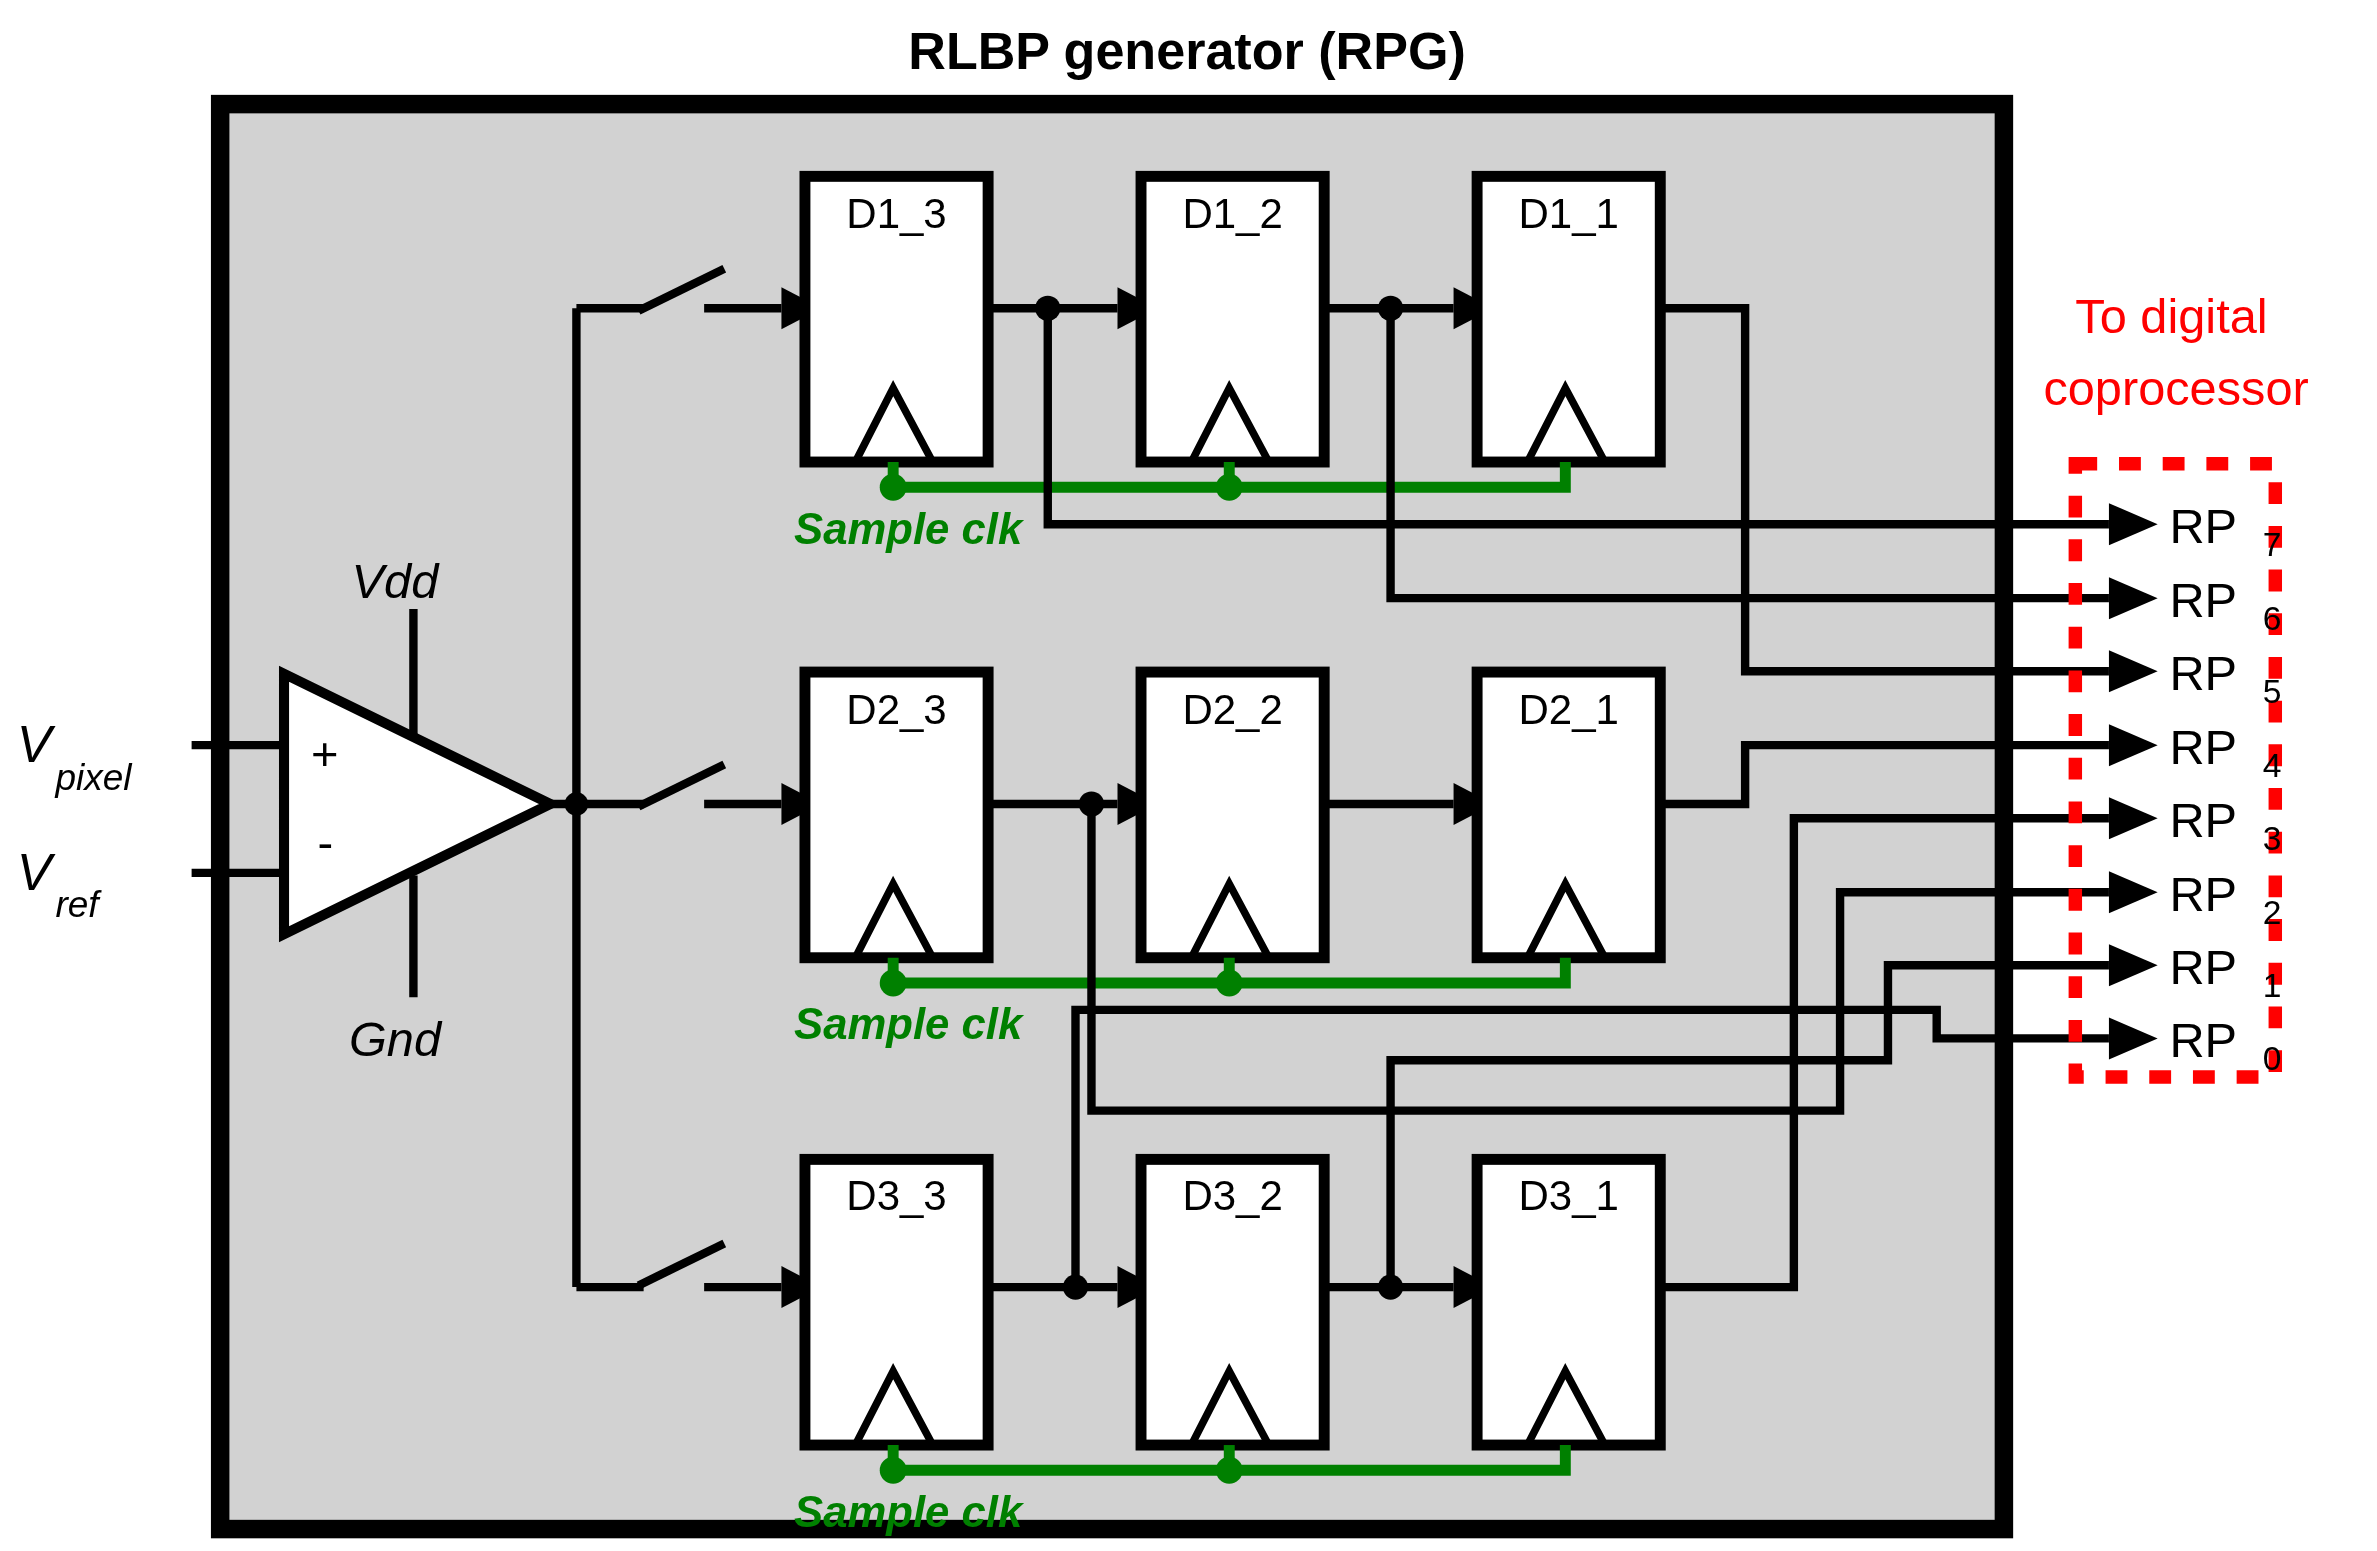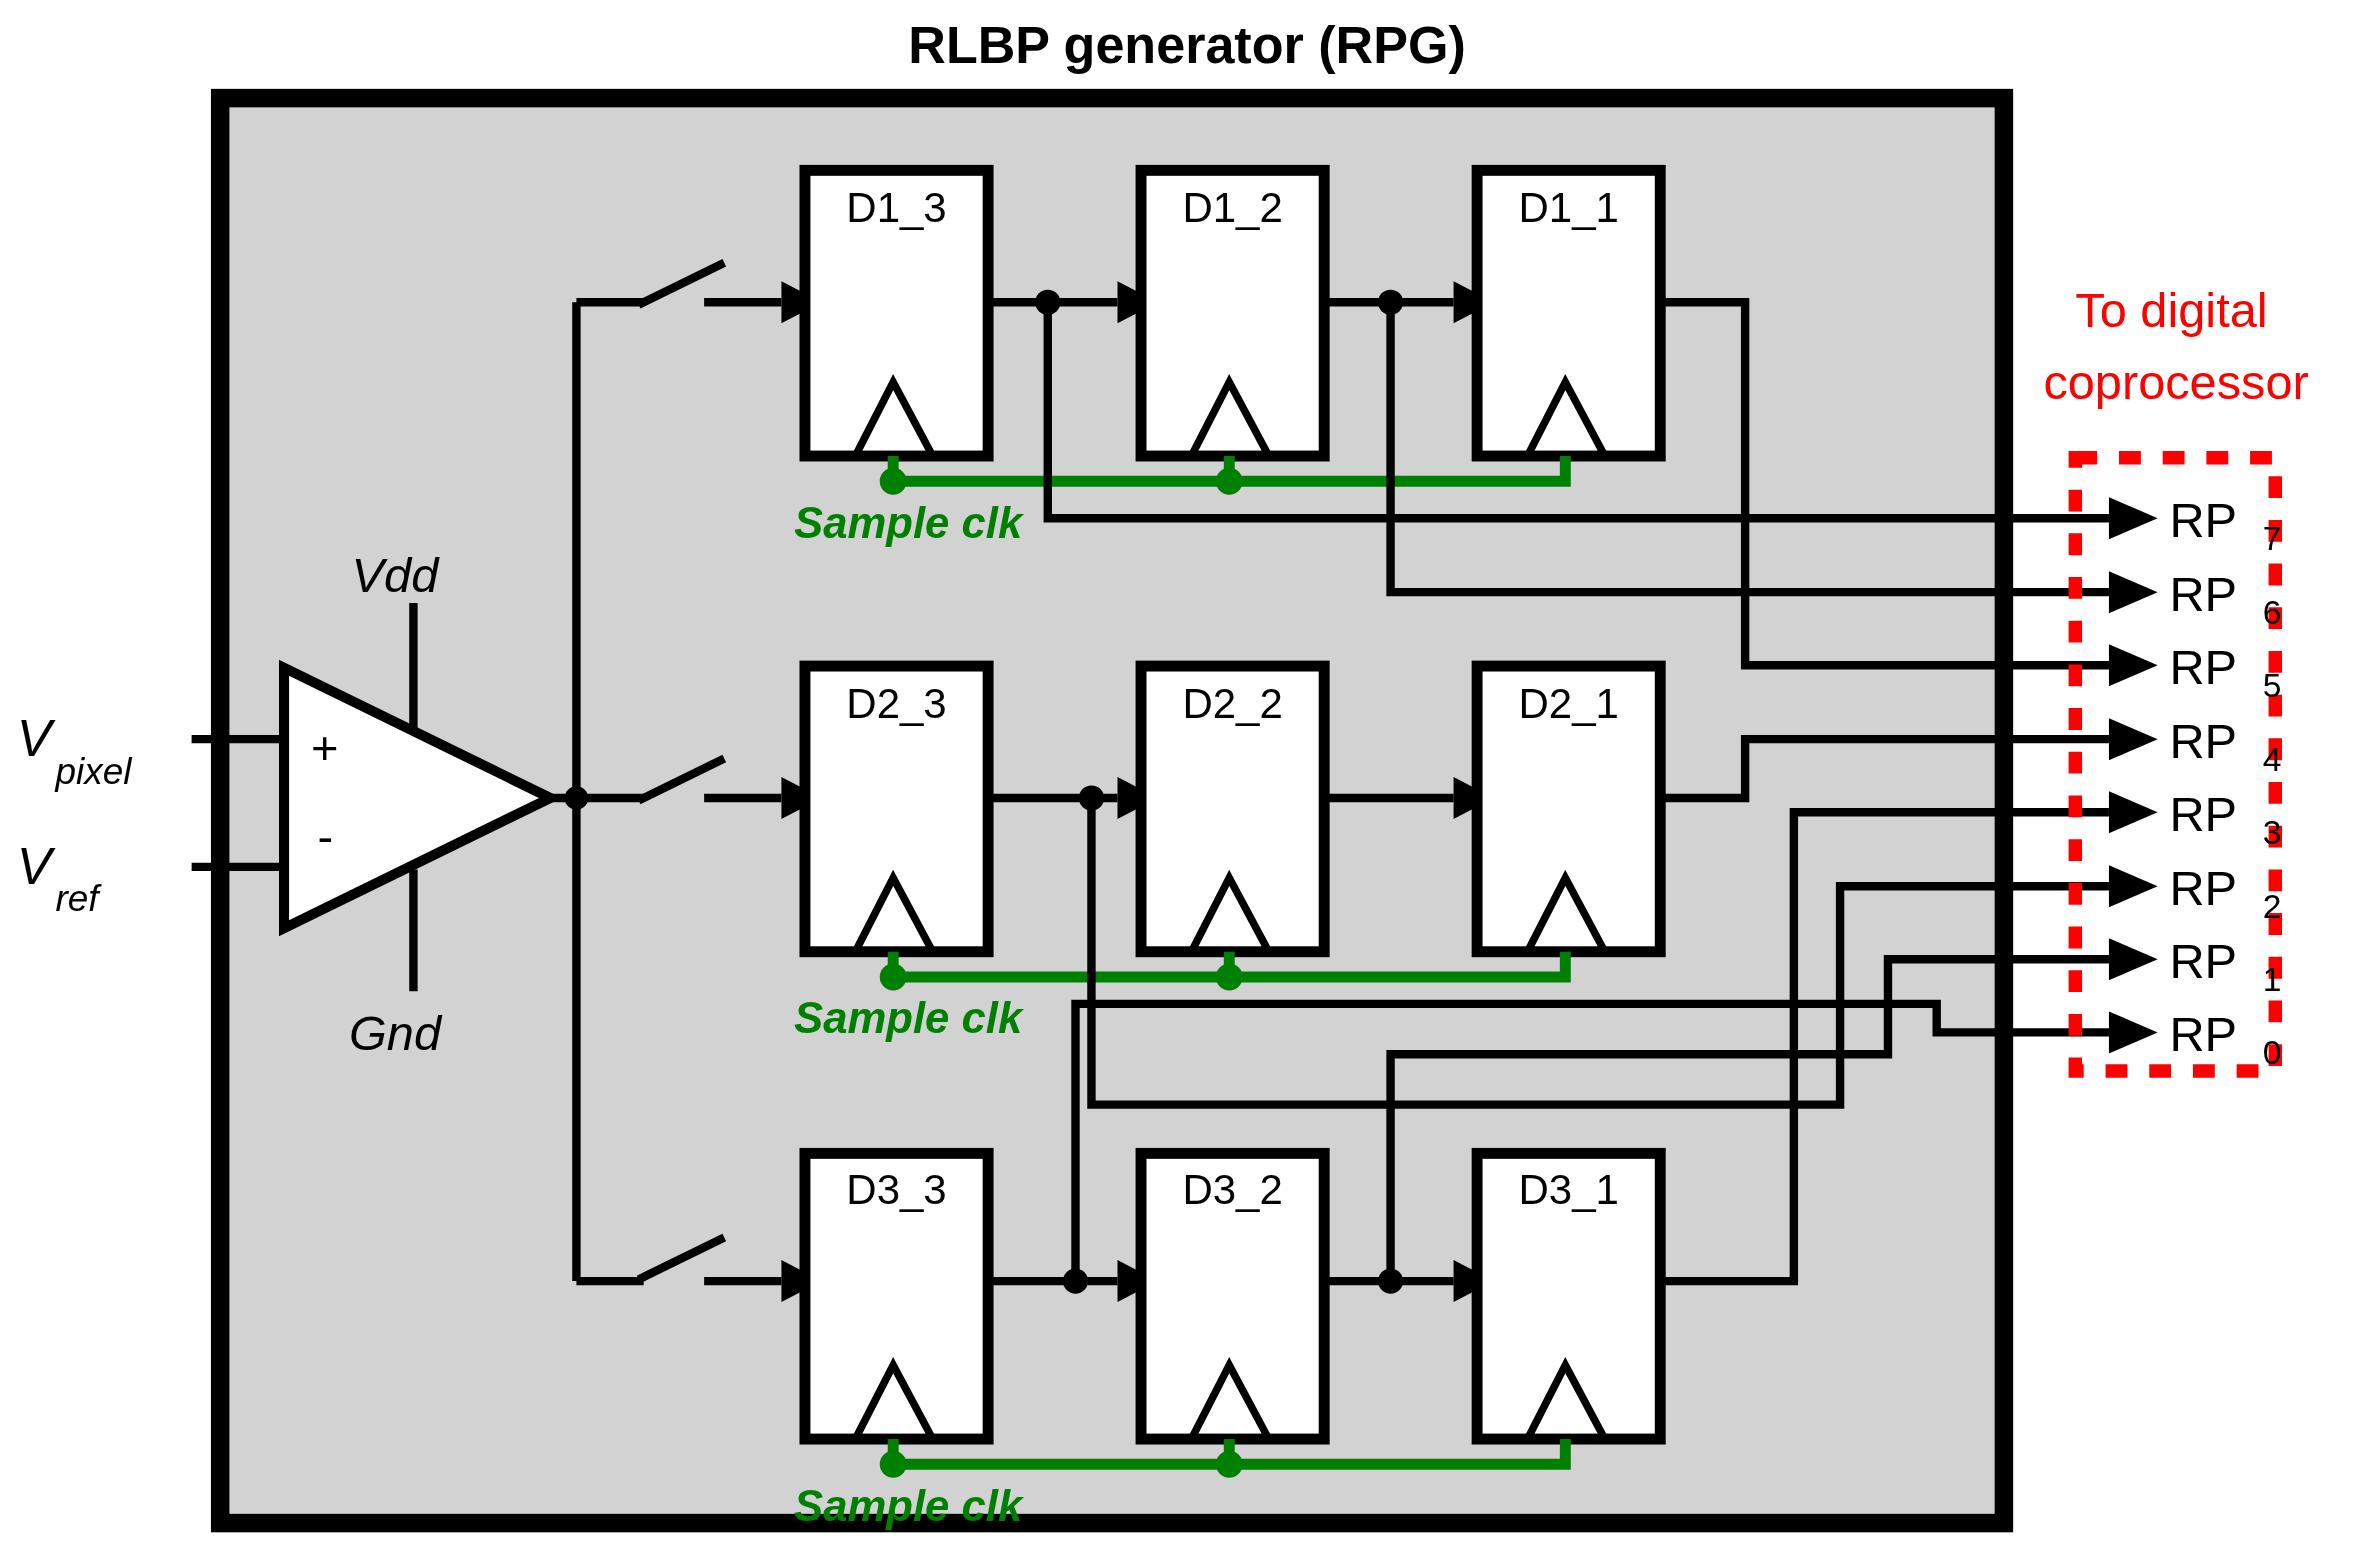--- a/index.html
+++ b/index.html
@@ -1,18 +1,18 @@
 <!DOCTYPE html>
 <html style="font-size:13.4px"><head>
 <meta charset="utf-8">
 <style>
   html,body{margin:0;padding:0;background:#ffffff;}
   body{width:2377px;height:1551px;position:relative;overflow:hidden;
        font-family:"Liberation Sans",sans-serif;}
-  #root{position:absolute;left:0;top:4px;width:2377px;height:1331px;}
+  #root{position:absolute;left:0;top:10px;width:2377px;height:1331px;}
   svg{display:block;}
   .ttl{font-family:"Liberation Sans",sans-serif;font-weight:bold;font-size:62px;fill:#000;}
   .ff-lbl{font-family:"Liberation Sans",sans-serif;font-size:50px;fill:#000;}
   .clk-lbl{font-family:"Liberation Sans",sans-serif;font-style:italic;font-weight:bold;
            font-size:52px;fill:#008000;}
   .sig-lbl{font-family:"Liberation Sans",sans-serif;font-style:italic;font-size:62px;fill:#000;}
   .sig-sub{font-family:"Liberation Sans",sans-serif;font-style:italic;font-size:44px;fill:#000;}
   .rail-lbl{font-family:"Liberation Sans",sans-serif;font-style:italic;font-size:58px;fill:#000;}
   .pm{font-family:"Liberation Sans",sans-serif;font-size:56px;fill:#000;}
   .rp-lbl{font-family:"Liberation Sans",sans-serif;font-size:58px;fill:#000;}

